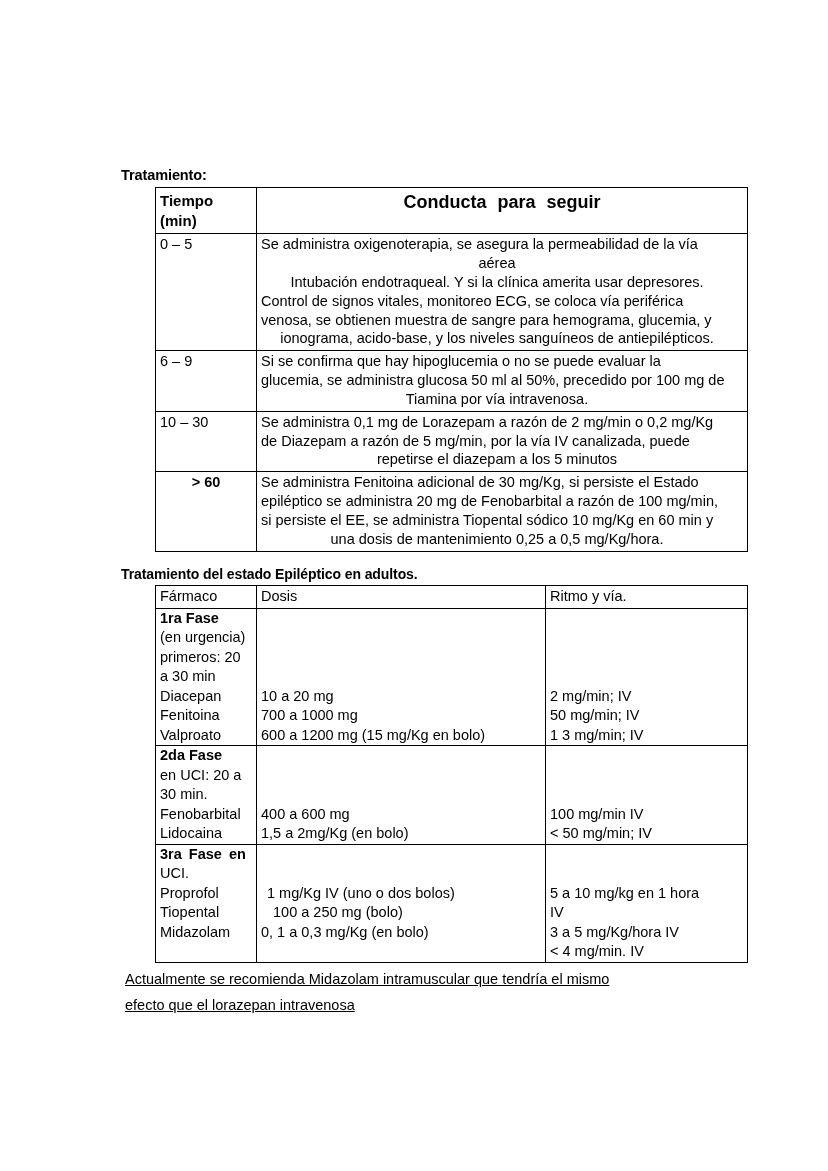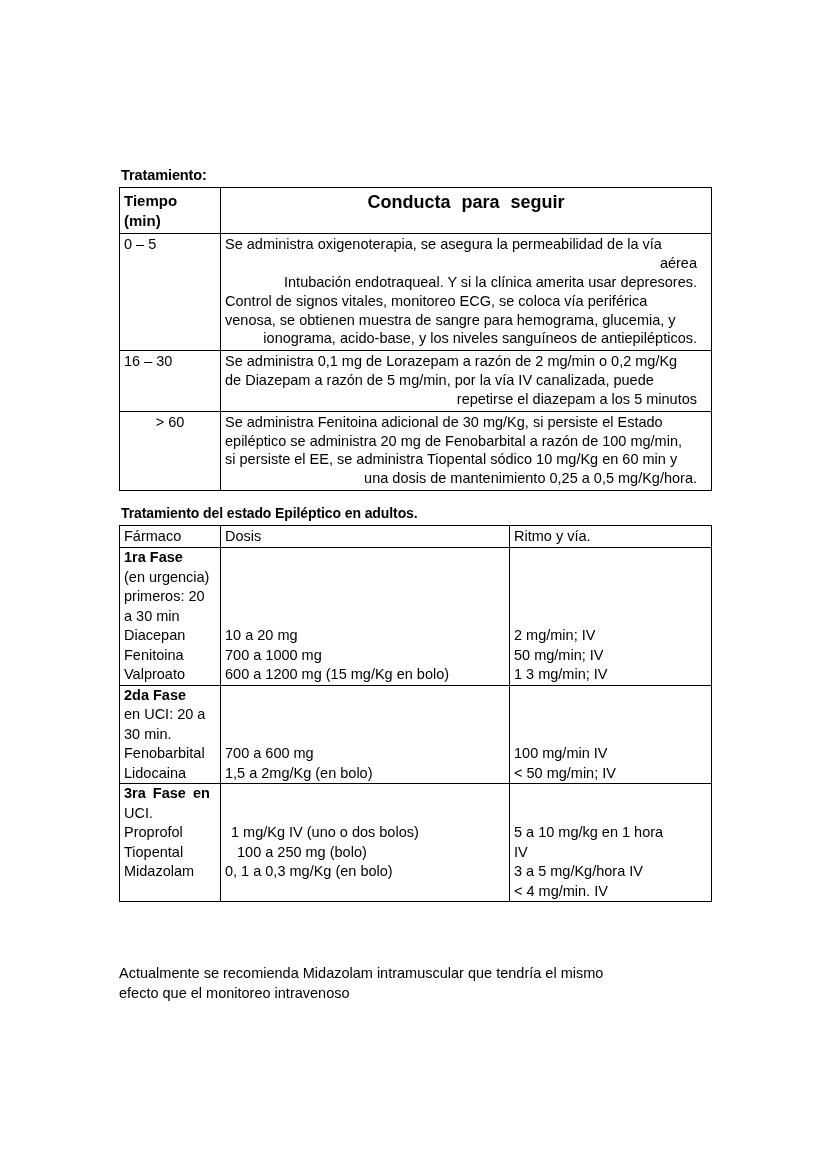--- a/index.html
+++ b/index.html
@@ -48,20 +48,21 @@
   
   table {
     border-collapse: collapse;
     width: 592px;
     table-layout: fixed;
     font-size: 14.5px;
     line-height: 1.30;
   }
   table, table td, table th {
     border: 1px solid #000;
+    margin-left: 36px;
   }
   td, th {
     padding: 1px 4px 2px 4px;
     vertical-align: top;
     font-weight: normal;
     text-align: left;
   }
 
   
   #t1 col.c1 { width: 101px; }
@@ -80,23 +81,23 @@
     text-align: center;
     word-spacing: 6px;
     padding-top: 3px;
   }
   #t1 td.body {
     text-align: justify;
     text-justify: inter-word;
     padding-right: 14px;
   }
   #t1 td.body p { margin: 0; }
-  #t1 td.body p.lastline { text-align: right; }
-
-  .c-center { text-align: center; }
+  #t1 td.body p.lastline { text-align: center; }
+
+  .c-center { text-align: center; font-weight: bold; }
 
   
   #t2 col.d1 { width: 101px; }
   #t2 col.d2 { width: 289px; }
   #t2 col.d3 { width: 202px; }
 
   #t2 td { padding: 0 4px 0 4px; line-height: 1.345; }
   #t2 tr.hdr td { padding-top: 1px; padding-bottom: 1px; }
   #t2 td.hd-center { }
   #t2 .phase { font-weight: bold; }
@@ -111,21 +112,21 @@
   .closing {
     position: absolute;
     left: 119px;
     top: 963px;
     width: 592px;
     font-size: 14.5px;
     line-height: 1.38;
     text-align: justify;
     text-justify: inter-word;
   }
-  .closing p { margin: 0; }
+  .closing p { margin: 6px; text-decoration: underline; }
   .closing p.last { text-align: left; }
 </style>
 </head>
 <body>
 
 <div class="page">
   <div class="content">
 
     <div class="caption">Tratamiento:</div>
 
@@ -149,21 +150,29 @@
           <td class="body">
             <p>Se administra oxigenoterapia, se asegura la permeabilidad de la vía</p>
             <p class="lastline">aérea</p>
             <p class="lastline">Intubación endotraqueal. Y si la clínica amerita usar depresores.</p>
             <p>Control de signos vitales, monitoreo ECG, se coloca vía periférica</p>
             <p>venosa, se obtienen muestra de sangre para hemograma, glucemia, y</p>
             <p class="lastline">ionograma, acido-base, y los niveles sanguíneos de antiepilépticos.</p>
           </td>
         </tr>
         <tr>
-          <td>16 – 30</td>
+          <td>6 – 9</td>
+          <td class="body">
+            <p>Si se confirma que hay hipoglucemia o no se puede evaluar la</p>
+            <p>glucemia, se administra glucosa 50 ml al 50%, precedido por 100 mg de</p>
+            <p class="lastline">Tiamina por vía intravenosa.</p>
+          </td>
+        </tr>
+        <tr>
+          <td>10 – 30</td>
           <td class="body">
             <p>Se administra 0,1 mg de Lorazepam a razón de 2 mg/min o 0,2 mg/Kg</p>
             <p>de Diazepam a razón de 5 mg/min, por la vía IV canalizada, puede</p>
             <p class="lastline">repetirse el diazepam a los 5 minutos</p>
           </td>
         </tr>
         <tr>
           <td class="c-center">&gt; 60</td>
           <td class="body">
             <p>Se administra Fenitoina adicional de 30 mg/Kg, si persiste el Estado</p>
@@ -227,21 +236,21 @@
             <div class="phase">2da Fase</div>
             <div>en UCI: 20 a</div>
             <div>30 min.</div>
             <div>Fenobarbital</div>
             <div>Lidocaina</div>
           </td>
           <td class="dose">
             <div class="blankline">&nbsp;</div>
             <div class="blankline">&nbsp;</div>
             <div class="blankline">&nbsp;</div>
-            <div>700 a  600 mg</div>
+            <div>400 a  600 mg</div>
             <div>1,5  a  2mg/Kg (en bolo)</div>
           </td>
           <td class="rate">
             <div class="blankline">&nbsp;</div>
             <div class="blankline">&nbsp;</div>
             <div class="blankline">&nbsp;</div>
             <div>100 mg/min IV</div>
             <div>&lt; 50 mg/min; IV</div>
           </td>
         </tr>
@@ -271,15 +280,15 @@
           </td>
         </tr>
 
       </tbody>
     </table>
 
   </div>
 
   <div class="closing">
     <p>Actualmente se recomienda Midazolam intramuscular que tendría el mismo</p>
-    <p class="last">efecto que el monitoreo intravenoso</p>
+    <p class="last">efecto que el lorazepan intravenosa</p>
   </div>
 </div>
 
 </body></html>

